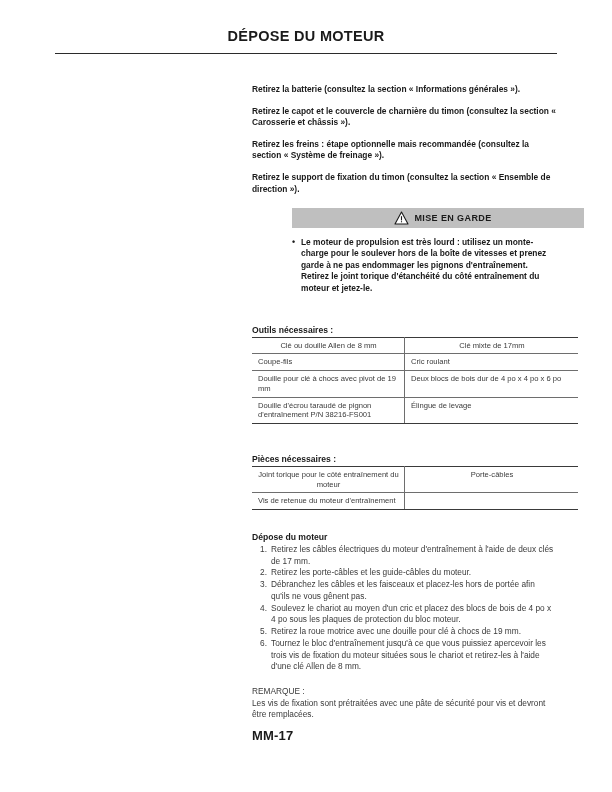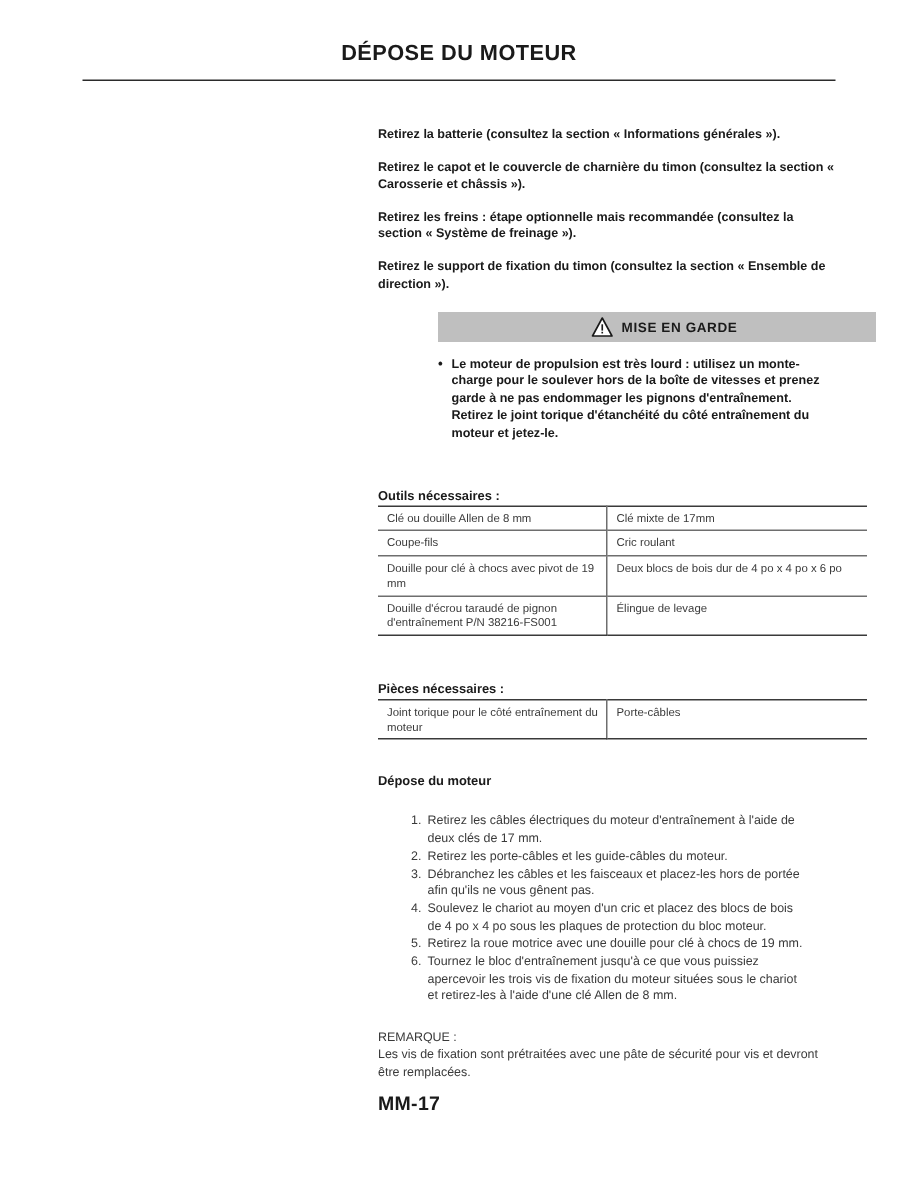--- a/index.html
+++ b/index.html
@@ -124,33 +124,33 @@
     font-size: 7.6px;
     line-height: 1.28;
     color: #3a3a3a;
     padding: 3px 5px 3px 6px;
     vertical-align: top;
     border-top: 0.7px solid #6e6e6e;
     border-bottom: 0.7px solid #6e6e6e;
   }
   table.req-table td.c1 { width: 141px; border-right: 0.7px solid #6e6e6e; }
   table.req-table td.c2 { width: 162px; }
-  table.req-table tr:first-child td { border-top: 1.7px solid #3a3a3a; }
+  table.req-table tr:first-child td { border-top: 1.7px solid #3a3a3a; text-align: center; }
   table.req-table tr:last-child td { border-bottom: 1.7px solid #3a3a3a; }
 
   
   .proc-block { margin-top: 22px; }
   .proc-title {
     font-size: 8.6px;
     font-weight: bold;
     color: #1a1a1a;
     margin-bottom: 1px;
   }
   ol.proc-list {
-    margin: 16px;
+    margin: 2px;
     padding: 0;
     list-style: none;
     counter-reset: step;
   }
   ol.proc-list li {
     counter-increment: step;
     position: relative;
     padding-left: 17px;
     font-size: 8.3px;
     line-height: 1.38;
@@ -251,20 +251,24 @@
     </div>
 
     <div class="table-block">
       <div class="table-title">Pièces nécessaires :</div>
       <table class="req-table">
         <tbody>
           <tr>
             <td class="c1">Joint torique pour le côté entraînement du moteur</td>
             <td class="c2">Porte-câbles</td>
           </tr>
+          <tr>
+            <td class="c1">Vis de retenue du moteur d'entraînement</td>
+            <td class="c2"></td>
+          </tr>
         </tbody>
       </table>
     </div>
 
     <div class="proc-block">
       <div class="proc-title">Dépose du moteur</div>
       <ol class="proc-list">
         <li>Retirez les câbles électriques du moteur d'entraînement à l'aide de deux clés de 17 mm.</li>
         <li>Retirez les porte-câbles et les guide-câbles du moteur.</li>
         <li>Débranchez les câbles et les faisceaux et placez-les hors de portée afin qu'ils ne vous gênent pas.</li>

